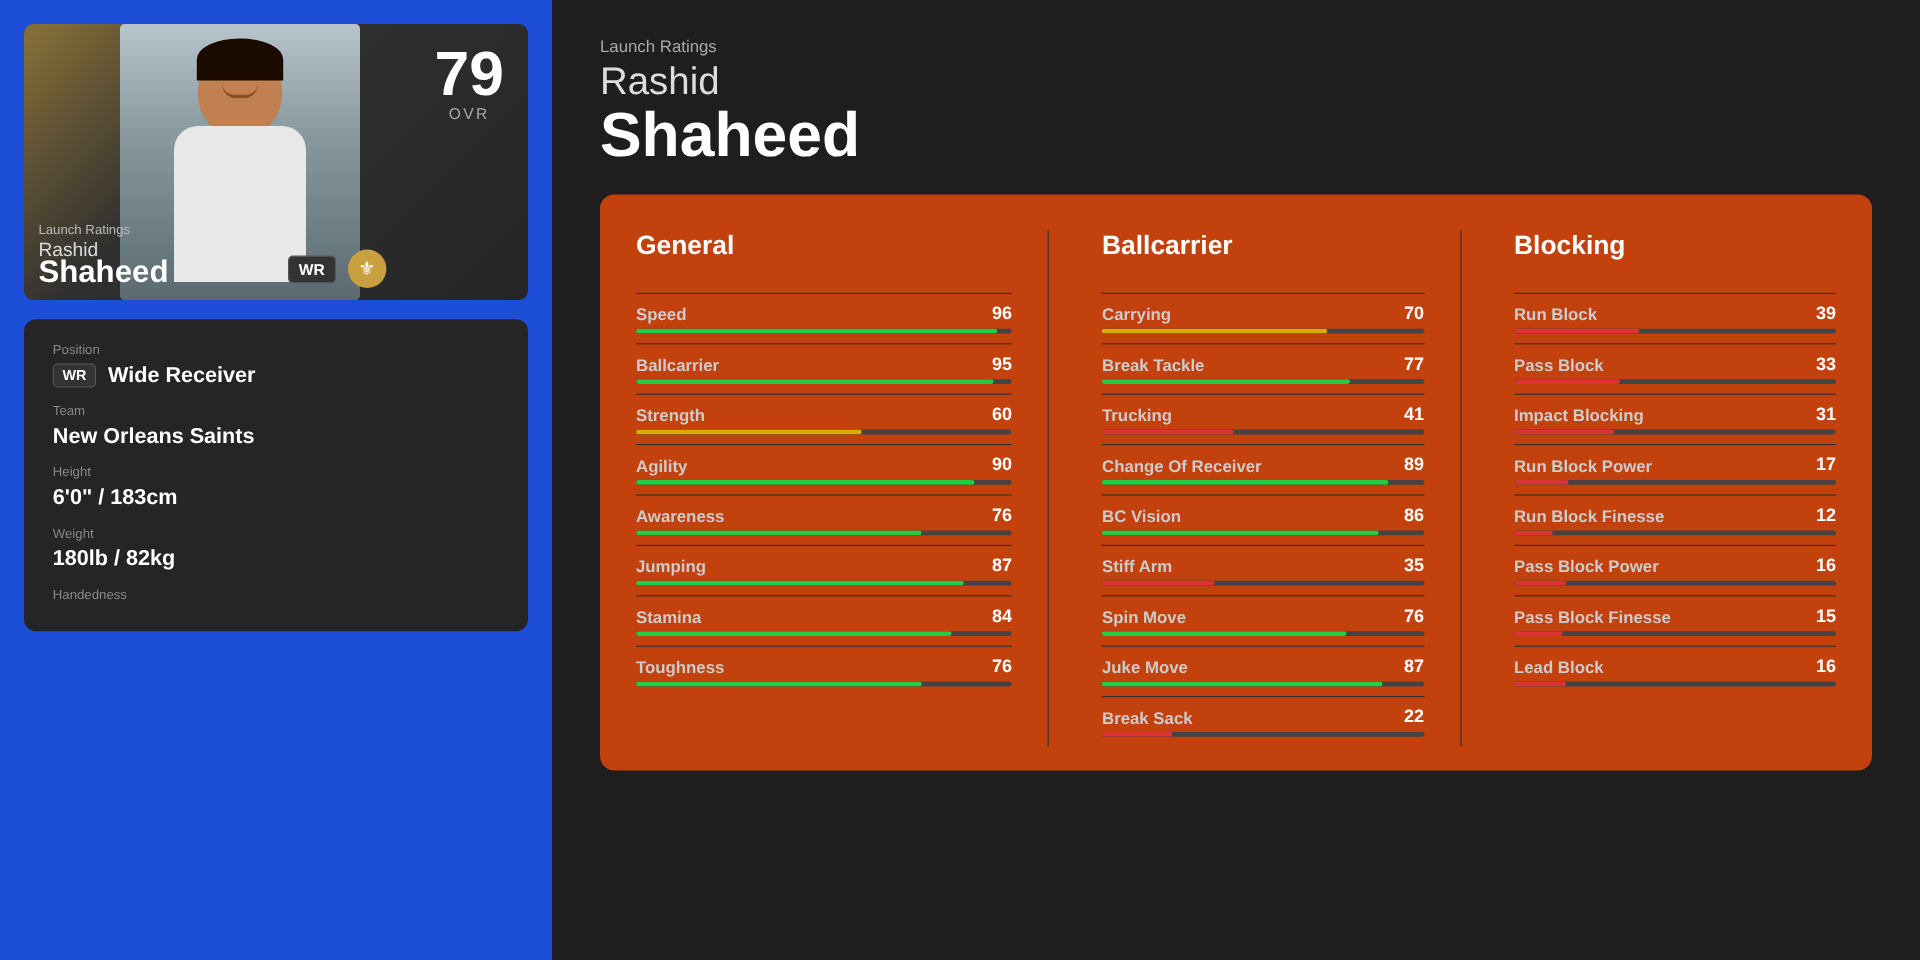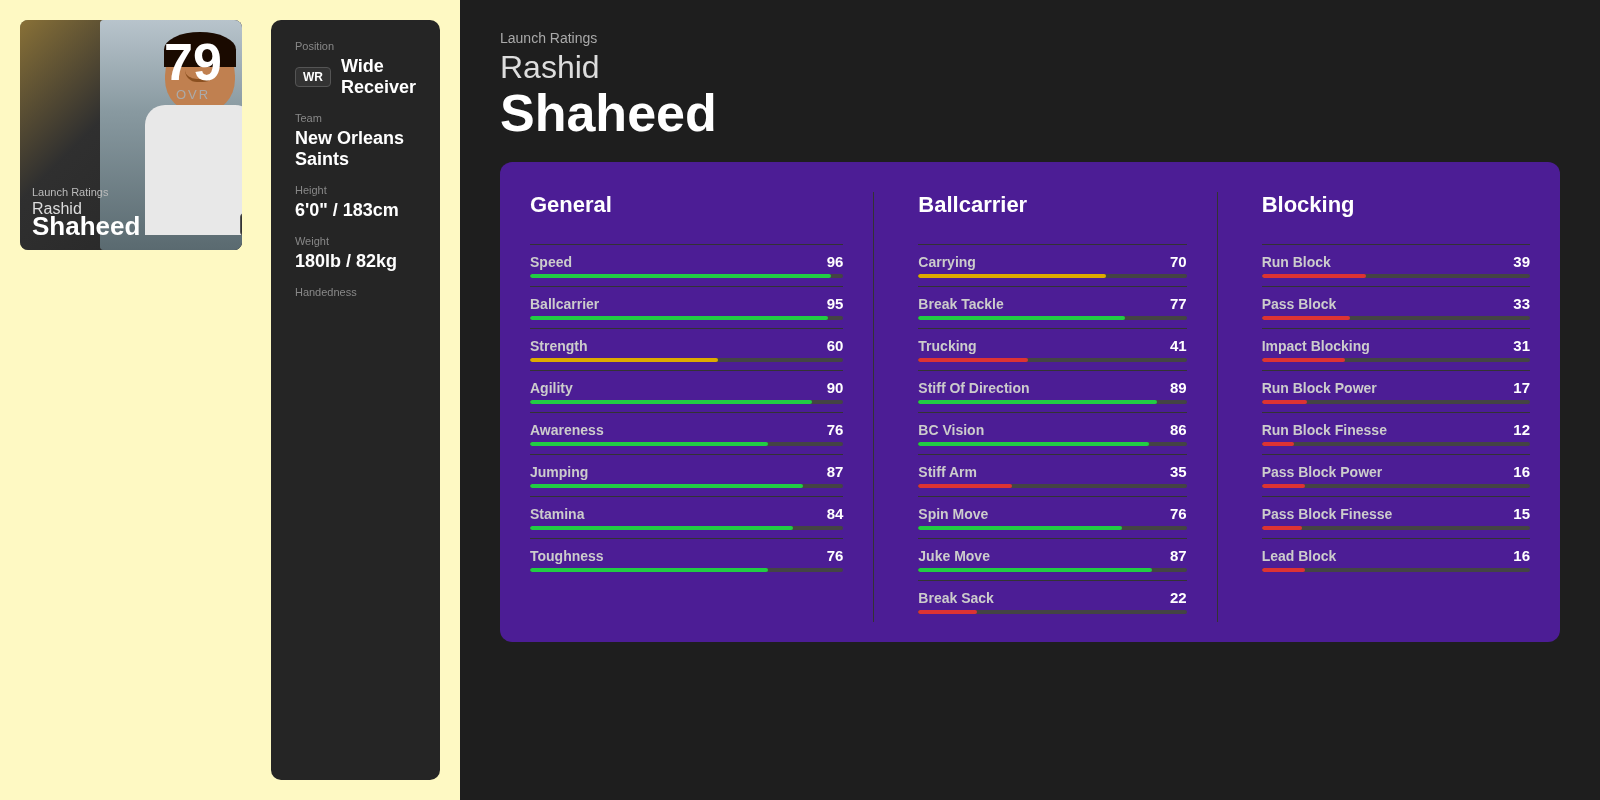--- a/index.html
+++ b/index.html
@@ -15,24 +15,25 @@
     .layout {
       display: flex;
       width: 100%;
       height: 100%;
     }
 
     
     .left-panel {
       width: 460px;
       min-width: 460px;
-      background: #fef9c3;
+      background: #1d4ed8;
       padding: 20px;
       display: flex;
-      gap: 29px;
+      flex-direction: column;
+      gap: 16px;
     }
 
     .player-card {
       position: relative;
       width: 100%;
       height: 230px;
       border-radius: 8px;
       overflow: hidden;
       background: #2a2a2a;
     }
@@ -181,21 +182,21 @@
       color: #fff;
       font-weight: 900;
       line-height: 1.1;
       margin-bottom: 20px;
     }
 
     .stats-grid {
       display: grid;
       grid-template-columns: 1fr 1fr 1fr;
       gap: 0 30px;
-      background: #4c1d95;
+      background: #c2410c;
       border-radius: 12px;
       padding: 30px 30px 20px;
     }
 
     .stats-column-header {
       font-size: 22px;
       font-weight: 800;
       color: #fff;
       margin-bottom: 18px;
       padding-bottom: 8px;
@@ -428,21 +429,21 @@
               <div class="stat-top">
                 <span class="stat-name">Trucking</span>
                 <span class="stat-value">41</span>
               </div>
               <div class="stat-bar">
                 <div class="stat-bar-fill bar-red" style="width: 41%;"></div>
               </div>
             </div>
             <div class="stat-row">
               <div class="stat-top">
-                <span class="stat-name">Stiff Of Direction</span>
+                <span class="stat-name">Change Of Receiver</span>
                 <span class="stat-value">89</span>
               </div>
               <div class="stat-bar">
                 <div class="stat-bar-fill bar-green" style="width: 89%;"></div>
               </div>
             </div>
             <div class="stat-row">
               <div class="stat-top">
                 <span class="stat-name">BC Vision</span>
                 <span class="stat-value">86</span>

